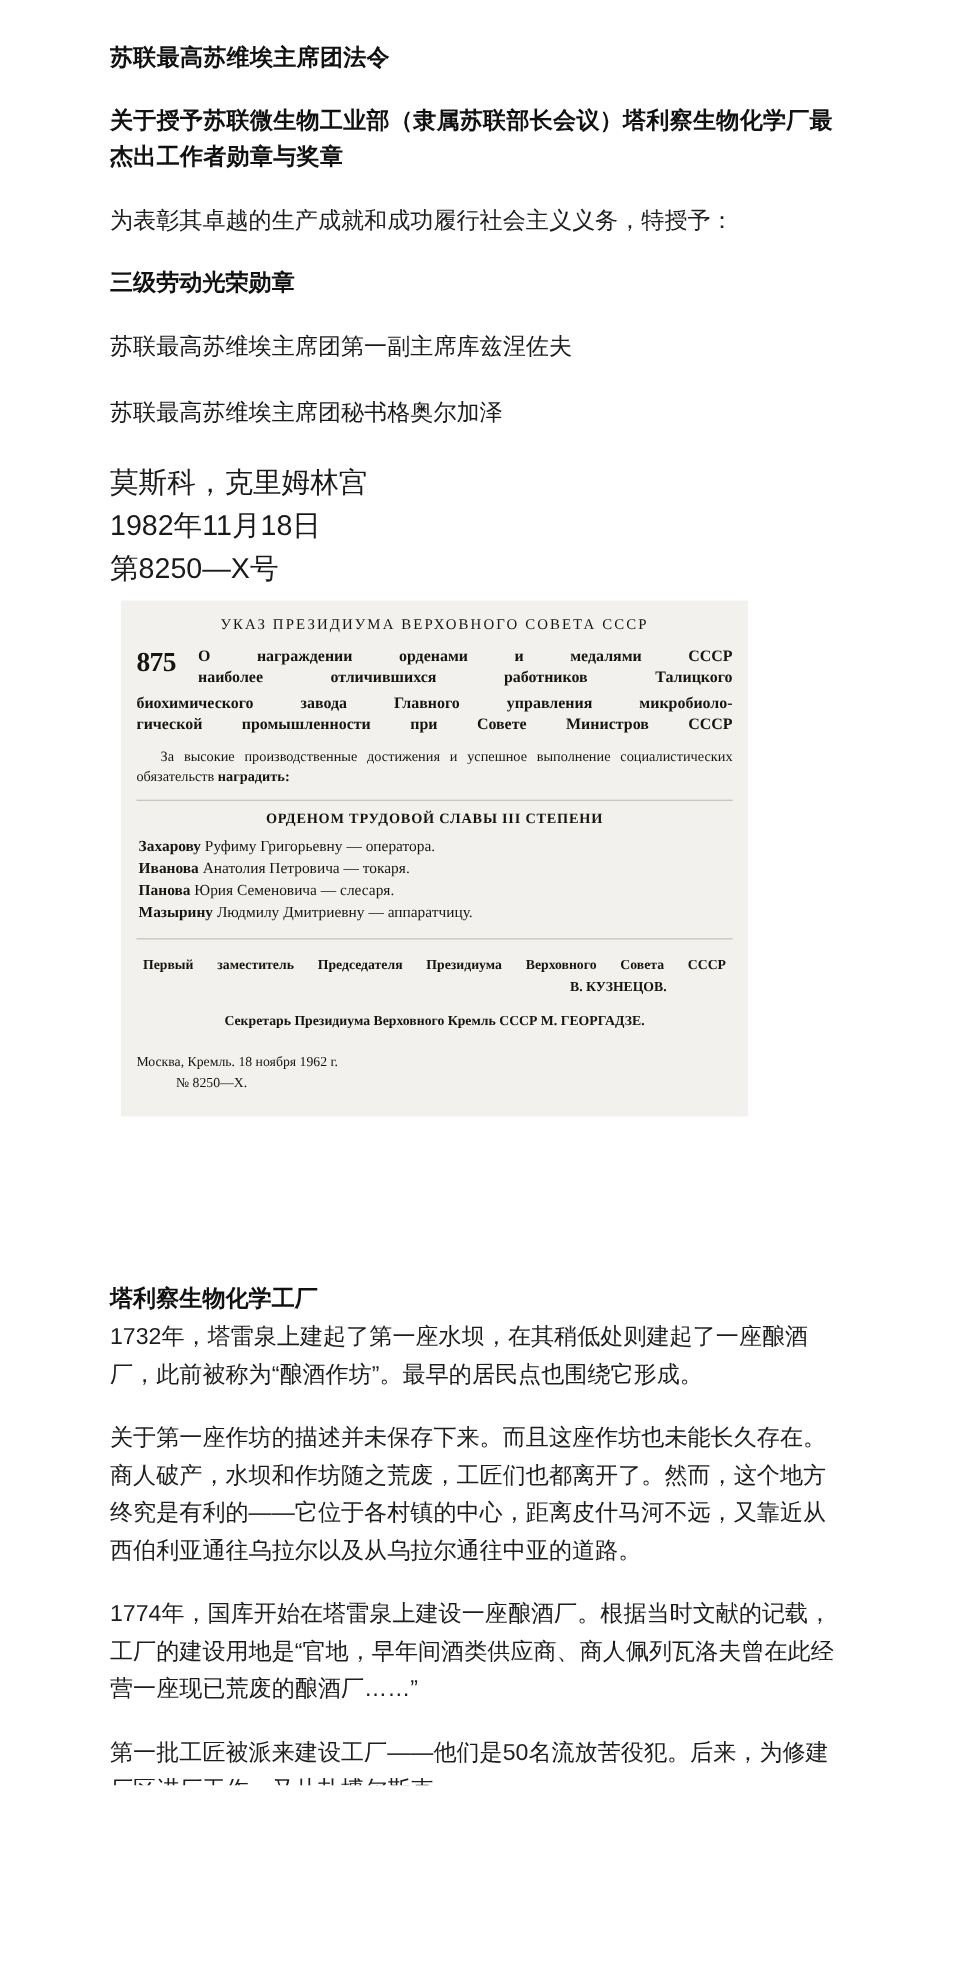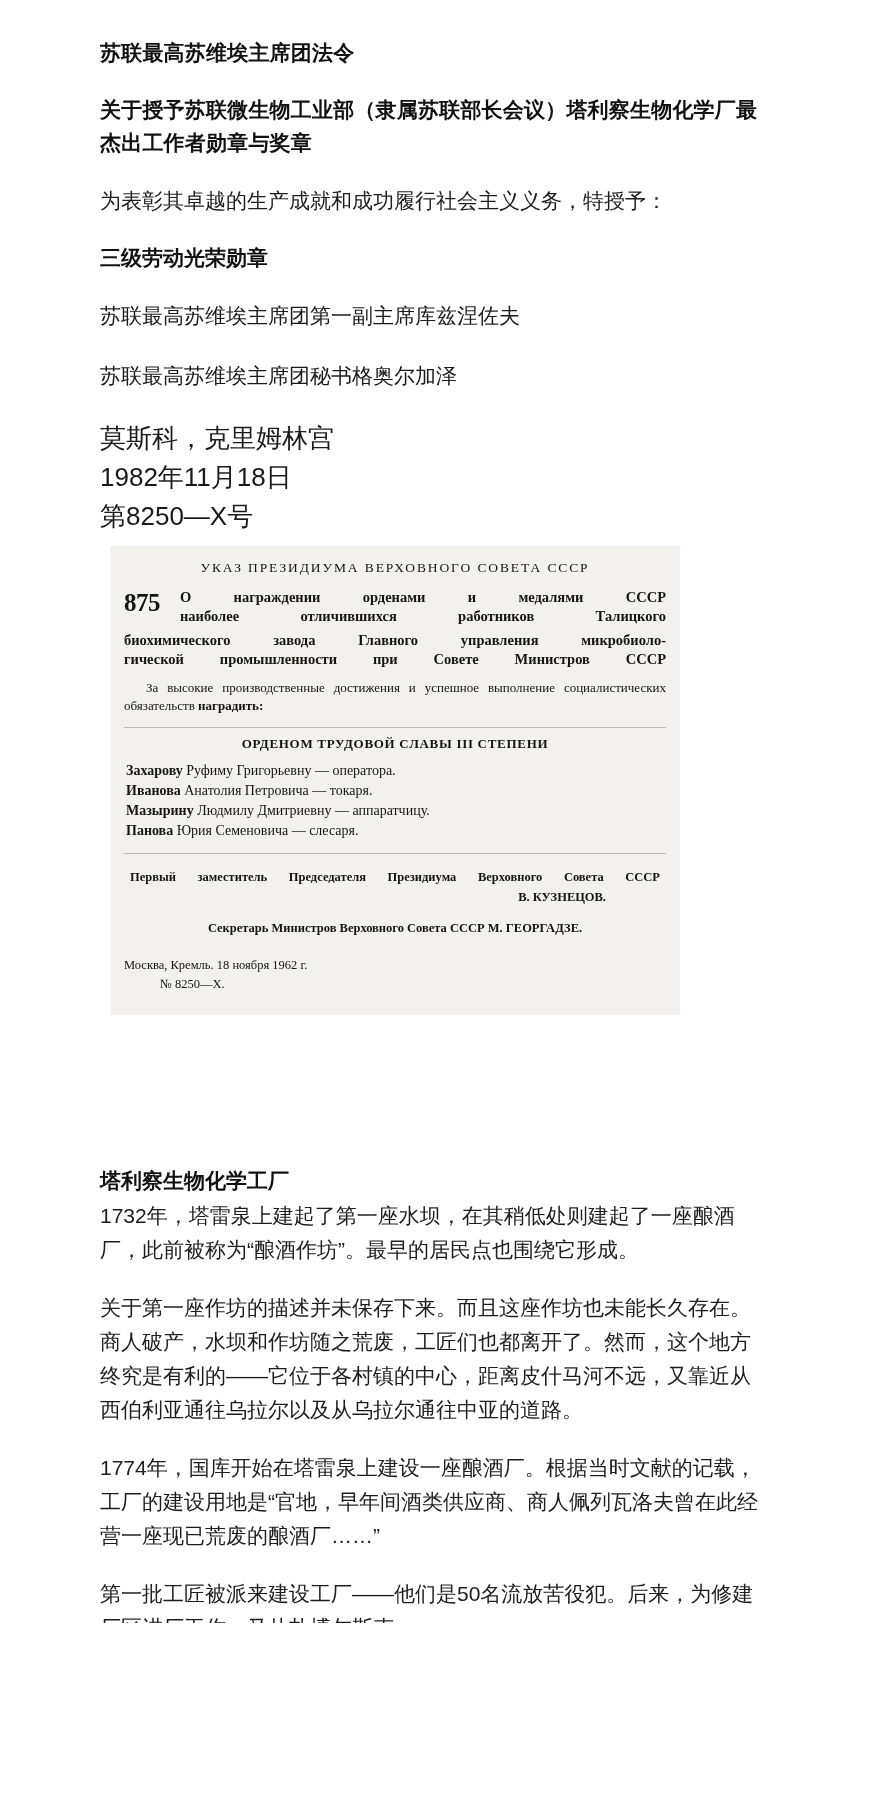--- a/index.html
+++ b/index.html
@@ -246,36 +246,36 @@
 
     <div class="scan-list">
       <div><span class="sur">Захарову</span>
         <span>Руфиму Григорьевну</span>
         <span>—</span>
         <span>оператора.</span></div>
       <div><span class="sur">Иванова</span>
         <span>Анатолия Петровича</span>
         <span>—</span>
         <span>токаря.</span></div>
+      <div><span class="sur">Панова</span>
+        <span>Юрия Семеновича</span>
+        <span>—</span>
+        <span>слесаря.</span></div>
       <div><span class="sur">Мазырину</span>
         <span>Людмилу Дмитриевну</span>
         <span>—</span>
         <span>аппаратчицу.</span></div>
-      <div><span class="sur">Панова</span>
-        <span>Юрия Семеновича</span>
-        <span>—</span>
-        <span>слесаря.</span></div>
     </div>
 
     <hr class="scan-rule">
 
     <div class="scan-sig">
       <span class="line1">Первый заместитель Председателя Президиума Верховного Совета СССР</span>
       <span class="line2">В. КУЗНЕЦОВ.</span>
-      <span class="line3">Секретарь Министров Верховного Совета СССР М. ГЕОРГАДЗЕ.</span>
+      <span class="line3">Секретарь Президиума Верховного Кремль СССР М. ГЕОРГАДЗЕ.</span>
     </div>
 
     <div class="scan-foot">
       <span class="f1">Москва, Кремль. 18 ноября 1962 г.</span>
       <span class="f2">№ 8250—Х.</span>
     </div>
 
   </div>
 
   <div class="lower">

